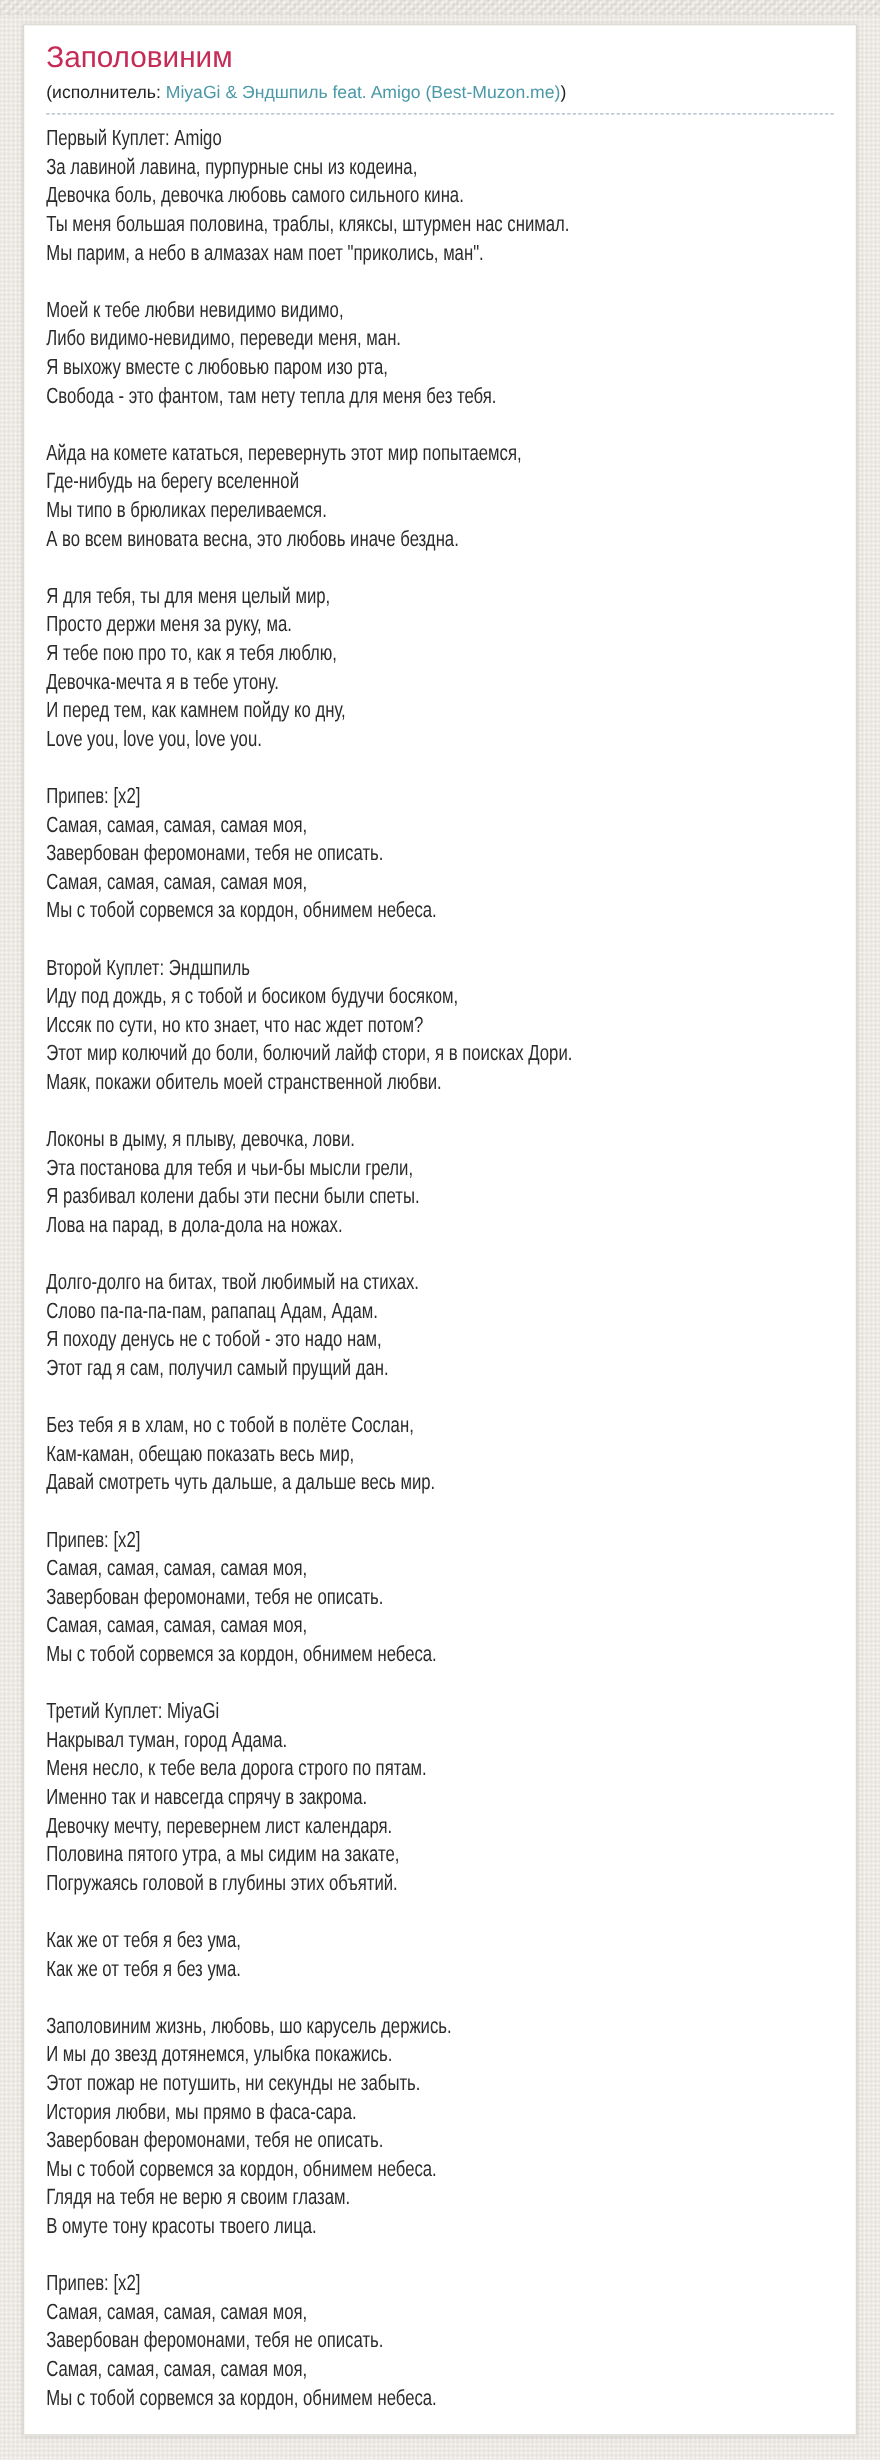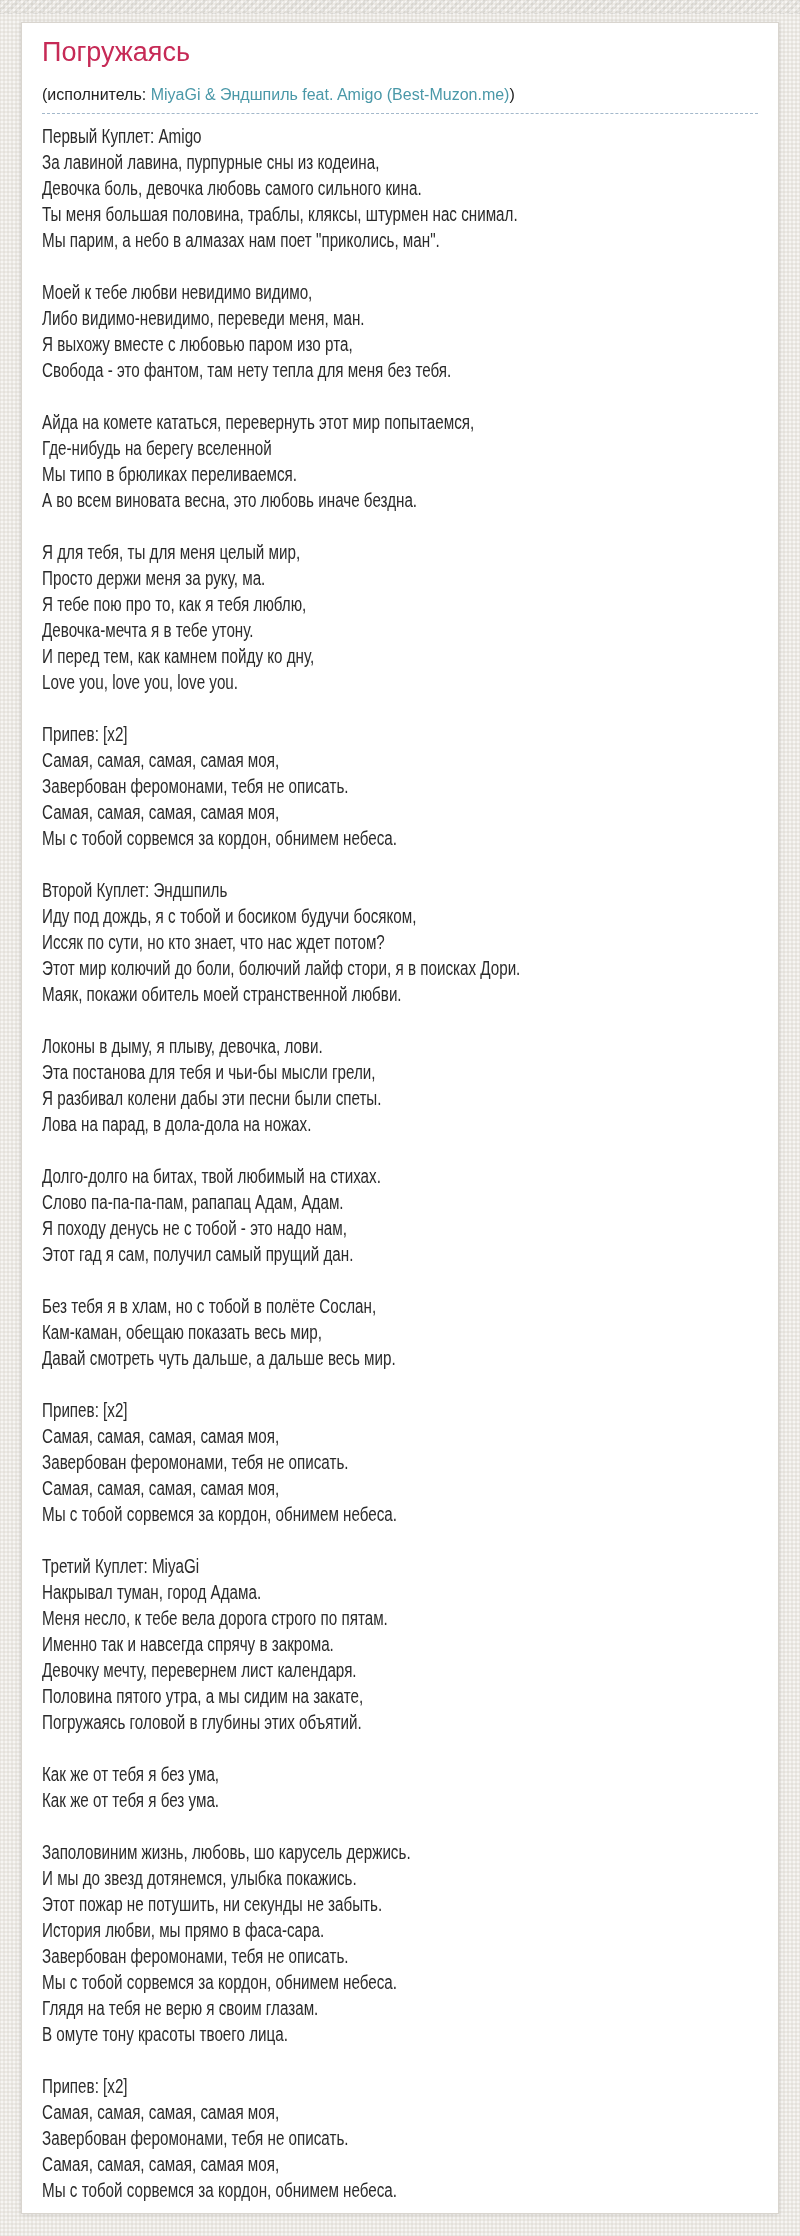--- a/index.html
+++ b/index.html
@@ -49,21 +49,21 @@
     display: inline-block;
     font-size: 27px;
     line-height: 30px;
     color: var(--title_color, #c62a56);
     text-decoration: none;
     cursor: pointer;
   }
   .subtitle {
     font-size: 16px;
     line-height: 22px;
-    margin-top: 17px;
+    margin-top: 7px;
     color: #222222;
   }
   .artist-link {
     color: var(--link_color, #4a98a8);
     text-decoration: none;
     cursor: pointer;
   }
   .lyrics {
     margin-top: 9px;
     font-size: 20px;
@@ -78,21 +78,21 @@
     height: 26px;
   }
 </style>
 </head>
 <body>
 
 <div class="top-band"></div>
 
 <div class="card">
   <div class="song-header">
-    <a class="song-title">Погружаясь</a>
+    <a class="song-title">Заполовиним</a>
     <div class="subtitle"><span>(исполнитель: </span><a class="artist-link">MiyaGi &amp; Эндшпиль feat. Amigo (Best-Muzon.me)</a><span>)</span></div>
   </div>
 
   <div class="lyrics" id="lyrics">
       <div class="lyric-line">Первый Куплет: Amigo</div>
       <div class="lyric-line">За лавиной лавина, пурпурные сны из кодеина,</div>
       <div class="lyric-line">Девочка боль, девочка любовь самого сильного кина.</div>
       <div class="lyric-line">Ты меня большая половина, траблы, кляксы, штурмен нас снимал.</div>
       <div class="lyric-line">Мы парим, а небо в алмазах нам поет "приколись, ман".</div>
       <div class="lyric-line">&nbsp;</div>

